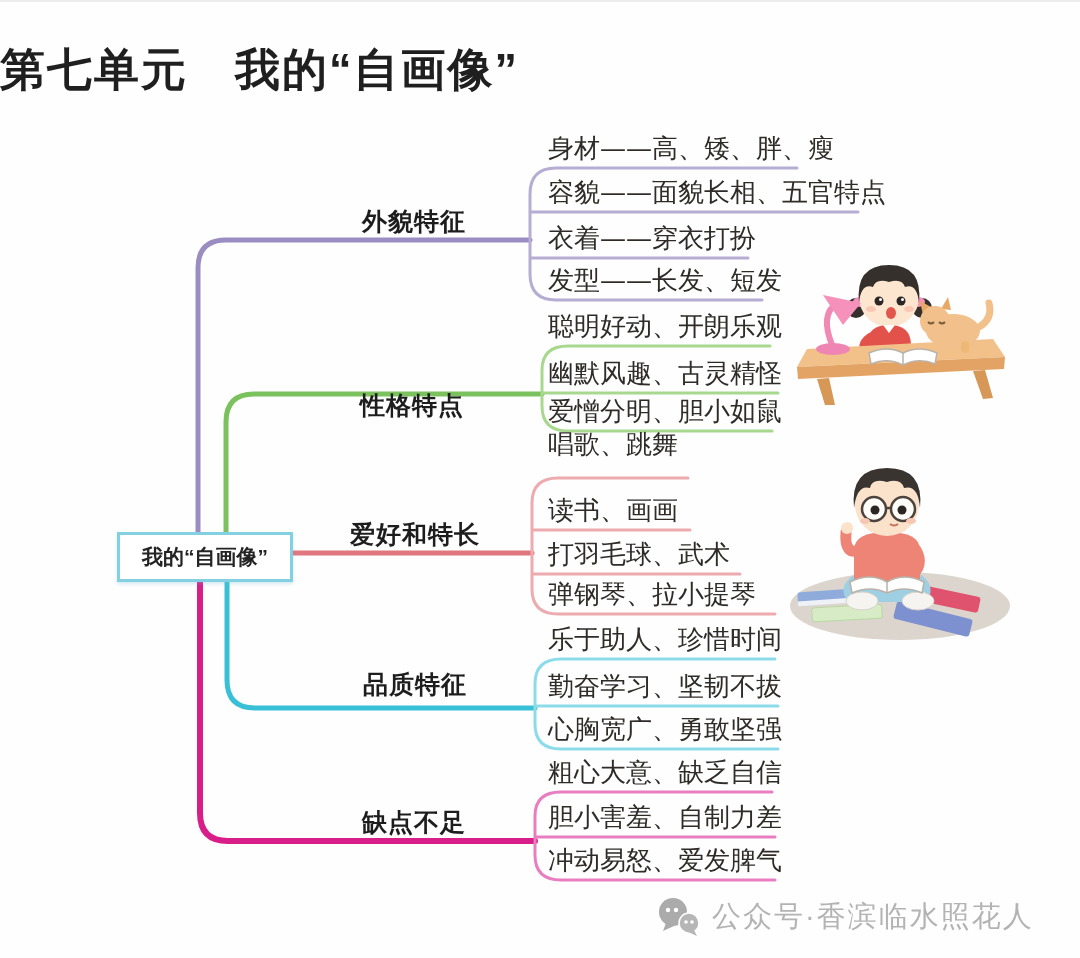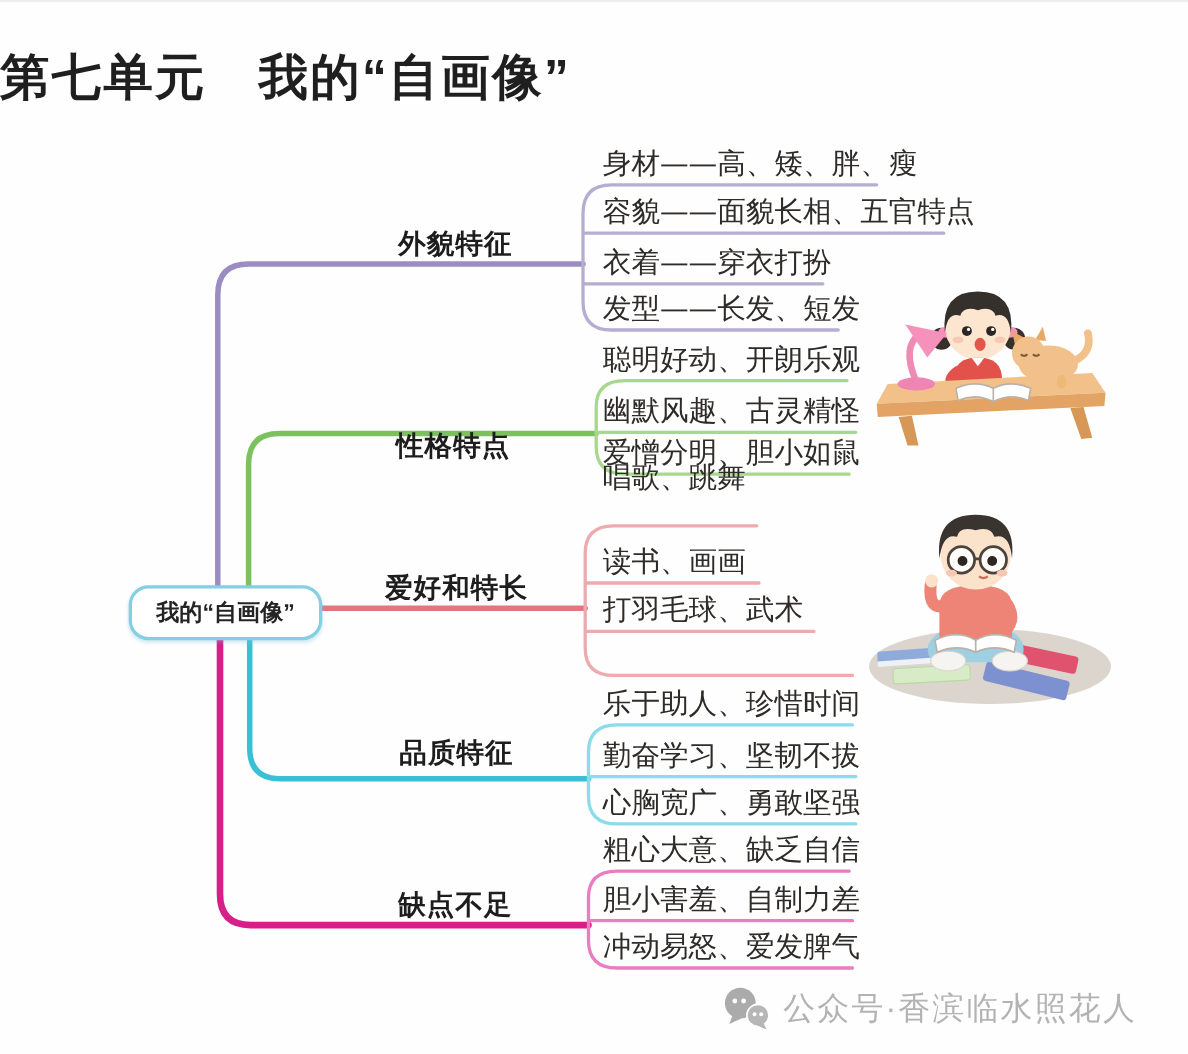--- a/index.html
+++ b/index.html
@@ -9,21 +9,21 @@
     font-family:"Liberation Sans","DejaVu Sans",sans-serif;
   }
   .lines{position:absolute;left:0;top:0;}
   .page-title{
     position:absolute;left:0;top:38px;width:100%;text-align:left;
     font-size:45px;font-weight:800;color:#1f1f1f;letter-spacing:2px;
     font-family:"Liberation Sans","DejaVu Sans",sans-serif;
   }
   .center-node{
     position:absolute;left:117px;top:530px;width:170px;height:44px;
-    background:#ffffff;border:3px solid #82d0e2;border-radius:18px;
+    background:#ffffff;border:3px solid #82d0e2;border-radius:0;
     display:flex;align-items:center;justify-content:center;
     font-size:21px;font-weight:bold;color:#242424;white-space:nowrap;
     box-shadow:0 2px 3px rgba(120,190,215,.30);z-index:3;
   }
   .branch-label{
     position:absolute;font-size:25px;font-weight:bold;color:#1d1d1d;
     letter-spacing:1px;white-space:nowrap;z-index:2;
   }
   .leaf{
     position:absolute;font-size:26px;color:#2e2b28;white-space:nowrap;z-index:2;
@@ -73,23 +73,24 @@
 
   <div class="leaf" style="left:548px;top:129px;">身材——高、矮、胖、瘦</div>
   <div class="leaf" style="left:548px;top:173px;">容貌——面貌长相、五官特点</div>
   <div class="leaf" style="left:548px;top:219px;">衣着——穿衣打扮</div>
   <div class="leaf" style="left:548px;top:307px;">聪明好动、开朗乐观</div>
 
   <div class="leaf" style="left:548px;top:261px;">发型——长发、短发</div>
   <div class="leaf" style="left:548px;top:354px;">幽默风趣、古灵精怪</div>
   <div class="leaf" style="left:548px;top:392px;">爱憎分明、胆小如鼠</div>
 
-  <div class="leaf" style="left:548px;top:415px;">唱歌、跳舞</div>
+  <div class="leaf" style="left:548px;top:425px;">唱歌、跳舞</div>
   <div class="leaf" style="left:548px;top:491px;">读书、画画</div>
   <div class="leaf" style="left:548px;top:535px;">打羽毛球、武术</div>
+  <div class="leaf" style="left:548px;top:575px;">弹钢琴、拉小提琴</div>
 
   <div class="leaf" style="left:548px;top:620px;">乐于助人、珍惜时间</div>
   <div class="leaf" style="left:548px;top:667px;">勤奋学习、坚韧不拔</div>
   <div class="leaf" style="left:548px;top:710px;">心胸宽广、勇敢坚强</div>
 
   <div class="leaf" style="left:548px;top:753px;">粗心大意、缺乏自信</div>
   <div class="leaf" style="left:548px;top:798px;">胆小害羞、自制力差</div>
   <div class="leaf" style="left:548px;top:841px;">冲动易怒、爱发脾气</div>
 
   <svg class="illus" style="left:793px;top:243px;" width="230" height="165" viewBox="0 0 230 165">

